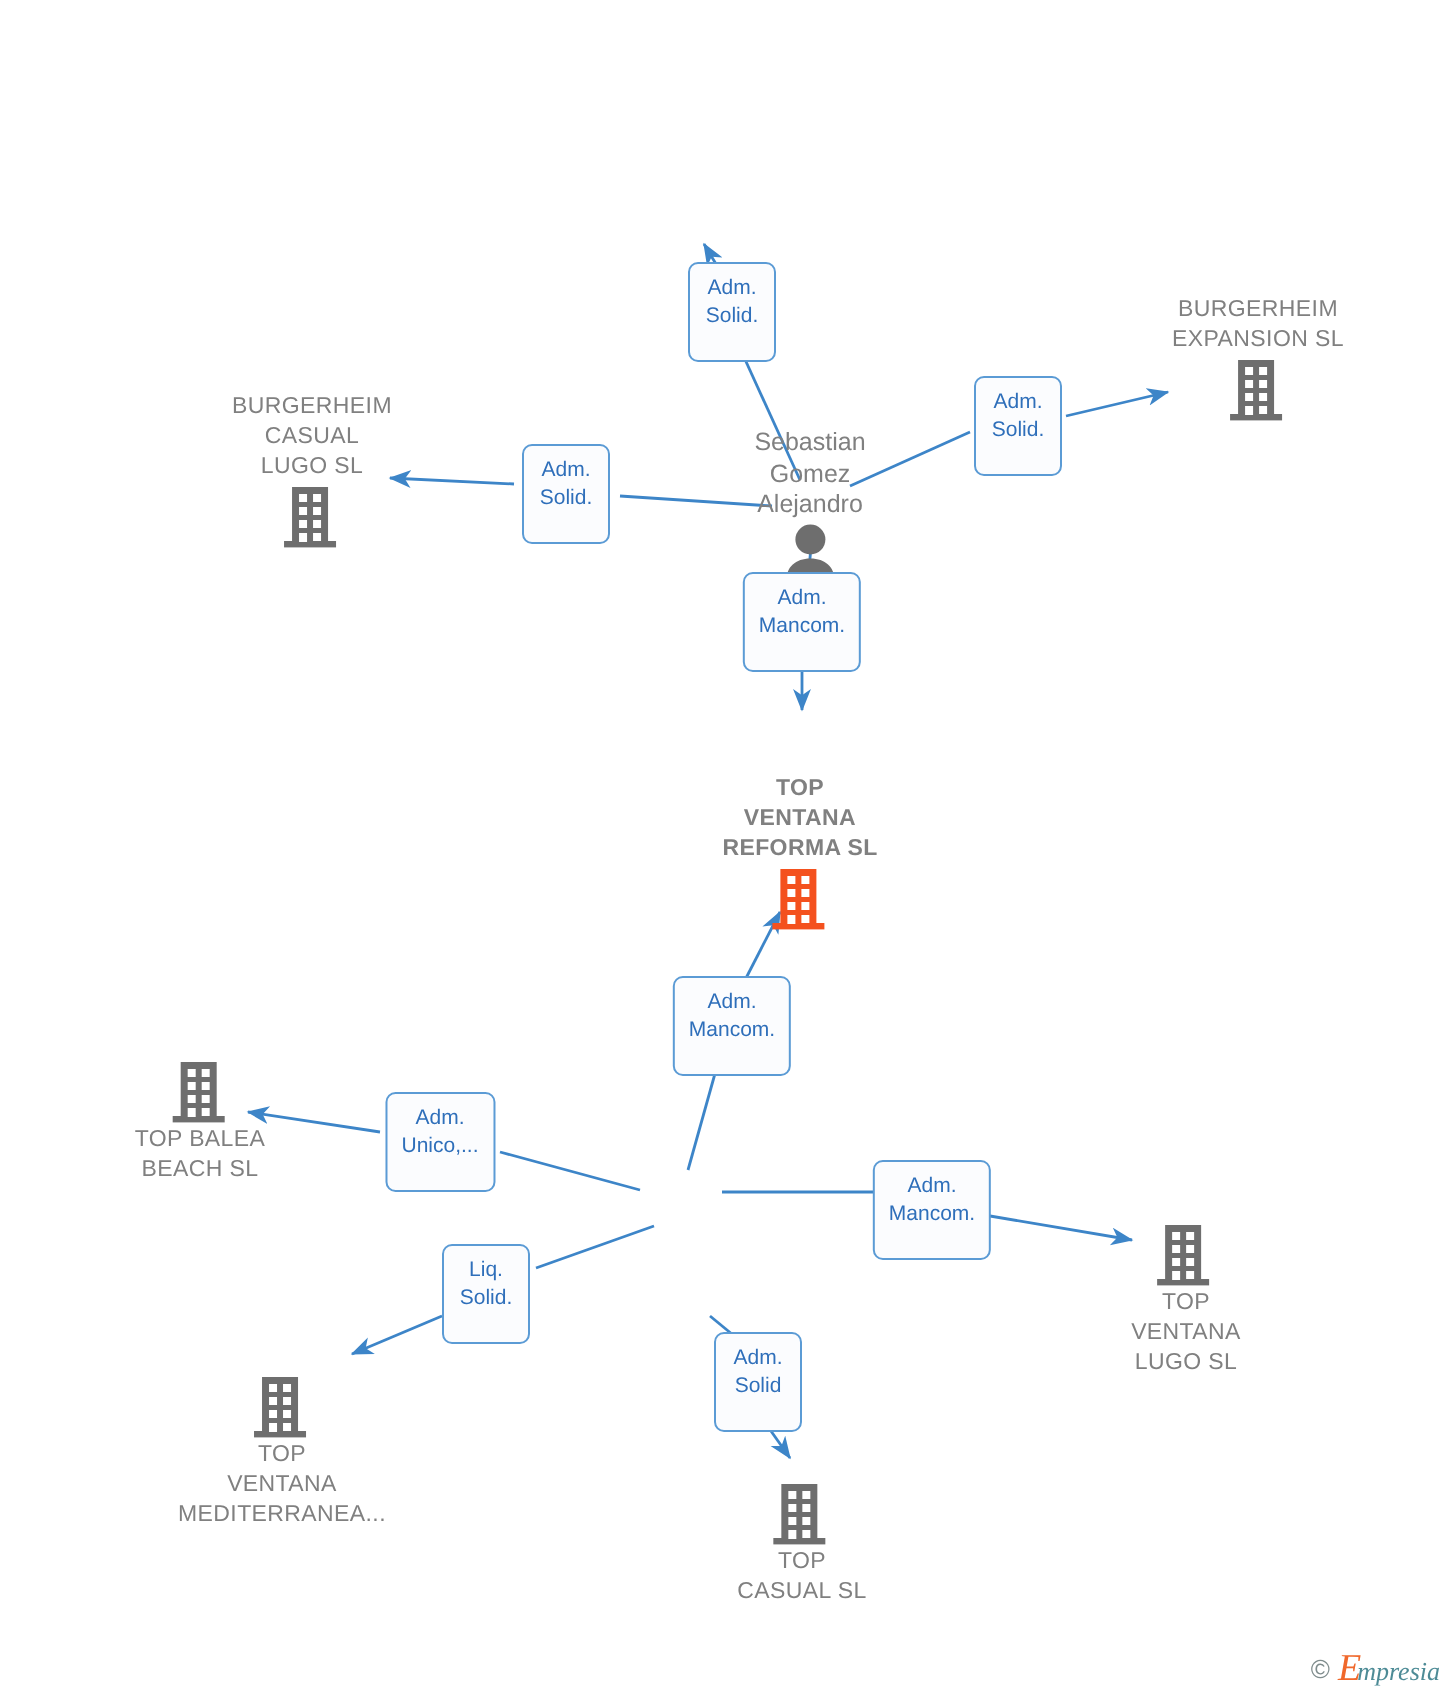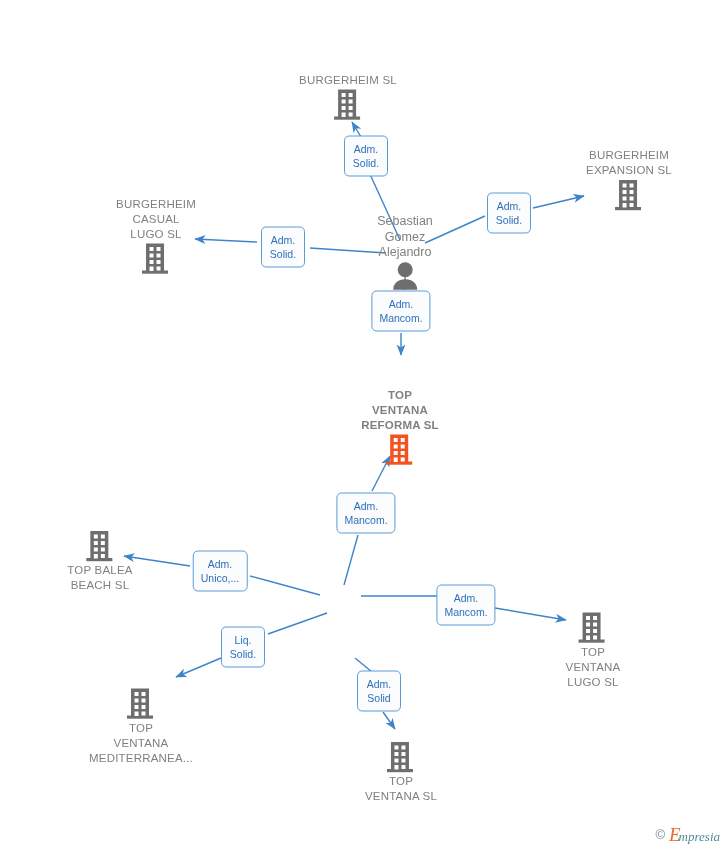--- a/index.html
+++ b/index.html
@@ -51,21 +51,21 @@
   .edge-label {
     position: absolute;
     transform: translate(-50%, -50%);
     background: #fbfcfe;
     border: 1.4px solid #5b9bd5;
     border-radius: 5px;
     color: #2f6fba;
     font-size: 10.5px;
     line-height: 14px;
     text-align: center;
-    padding: 5px 7px 6px 7px;
+    padding: 5px 7px 15px 7px;
     min-width: 44px;
     box-sizing: border-box;
   }
   .edge-label span {
     display: block;
     white-space: nowrap;
   }
   #watermark {
     position: absolute;
     right: 8px;
@@ -131,39 +131,20 @@
       <path d="M 495,608 L 566,620" marker-end="url(#arrow)"></path>
 
       <path d="M 327,613 L 268,634"></path>
       <path d="M 221,658 L 176,677" marker-end="url(#arrow)"></path>
 
       <path d="M 355,658 L 372,672"></path>
       <path d="M 383,712 L 395,729" marker-end="url(#arrow)"></path>
     </g>
   </svg>
 
-  <div class="node" style="left:348px; top:97px;">
-    <div class="node-label">
-      <div>BURGERHEIM SL</div>
-    </div>
-    <div class="icon-wrap">
-      <svg width="30" height="34" viewBox="0 0 30 34">
-        <rect x="5" y="2" width="18" height="28" fill="#6e6e6e"></rect>
-        <rect x="1" y="29" width="26" height="3.2" fill="#6e6e6e"></rect>
-        <rect x="8.5" y="5.5" width="4" height="4" fill="#ffffff"></rect>
-        <rect x="15.5" y="5.5" width="4" height="4" fill="#ffffff"></rect>
-        <rect x="8.5" y="12" width="4" height="4" fill="#ffffff"></rect>
-        <rect x="15.5" y="12" width="4" height="4" fill="#ffffff"></rect>
-        <rect x="8.5" y="18.5" width="4" height="4" fill="#ffffff"></rect>
-        <rect x="15.5" y="18.5" width="4" height="4" fill="#ffffff"></rect>
-        <rect x="8.5" y="25" width="4" height="4.5" fill="#ffffff"></rect>
-        <rect x="15.5" y="25" width="4" height="4" fill="#ffffff"></rect>
-      </svg>
-    </div>
-  </div>
 
   <div class="node" style="left:629px; top:180px;">
     <div class="node-label">
       <div>BURGERHEIM</div>
       <div>EXPANSION  SL</div>
     </div>
     <div class="icon-wrap">
       <svg width="30" height="34" viewBox="0 0 30 34">
         <rect x="5" y="2" width="18" height="28" fill="#6e6e6e"></rect>
         <rect x="1" y="29" width="26" height="3.2" fill="#6e6e6e"></rect>
@@ -313,21 +294,21 @@
         <rect x="8.5" y="12" width="4" height="4" fill="#ffffff"></rect>
         <rect x="15.5" y="12" width="4" height="4" fill="#ffffff"></rect>
         <rect x="8.5" y="18.5" width="4" height="4" fill="#ffffff"></rect>
         <rect x="15.5" y="18.5" width="4" height="4" fill="#ffffff"></rect>
         <rect x="8.5" y="25" width="4" height="4.5" fill="#ffffff"></rect>
         <rect x="15.5" y="25" width="4" height="4" fill="#ffffff"></rect>
       </svg>
     </div>
     <div class="node-label">
       <div>TOP</div>
-      <div>VENTANA SL</div>
+      <div>CASUAL SL</div>
     </div>
   </div>
 
   <div class="edge-label" style="left:366px; top:156px;">
     <span>Adm.</span>
     <span>Solid.</span>
   </div>
 
   <div class="edge-label" style="left:509px; top:213px;">
     <span>Adm.</span>

